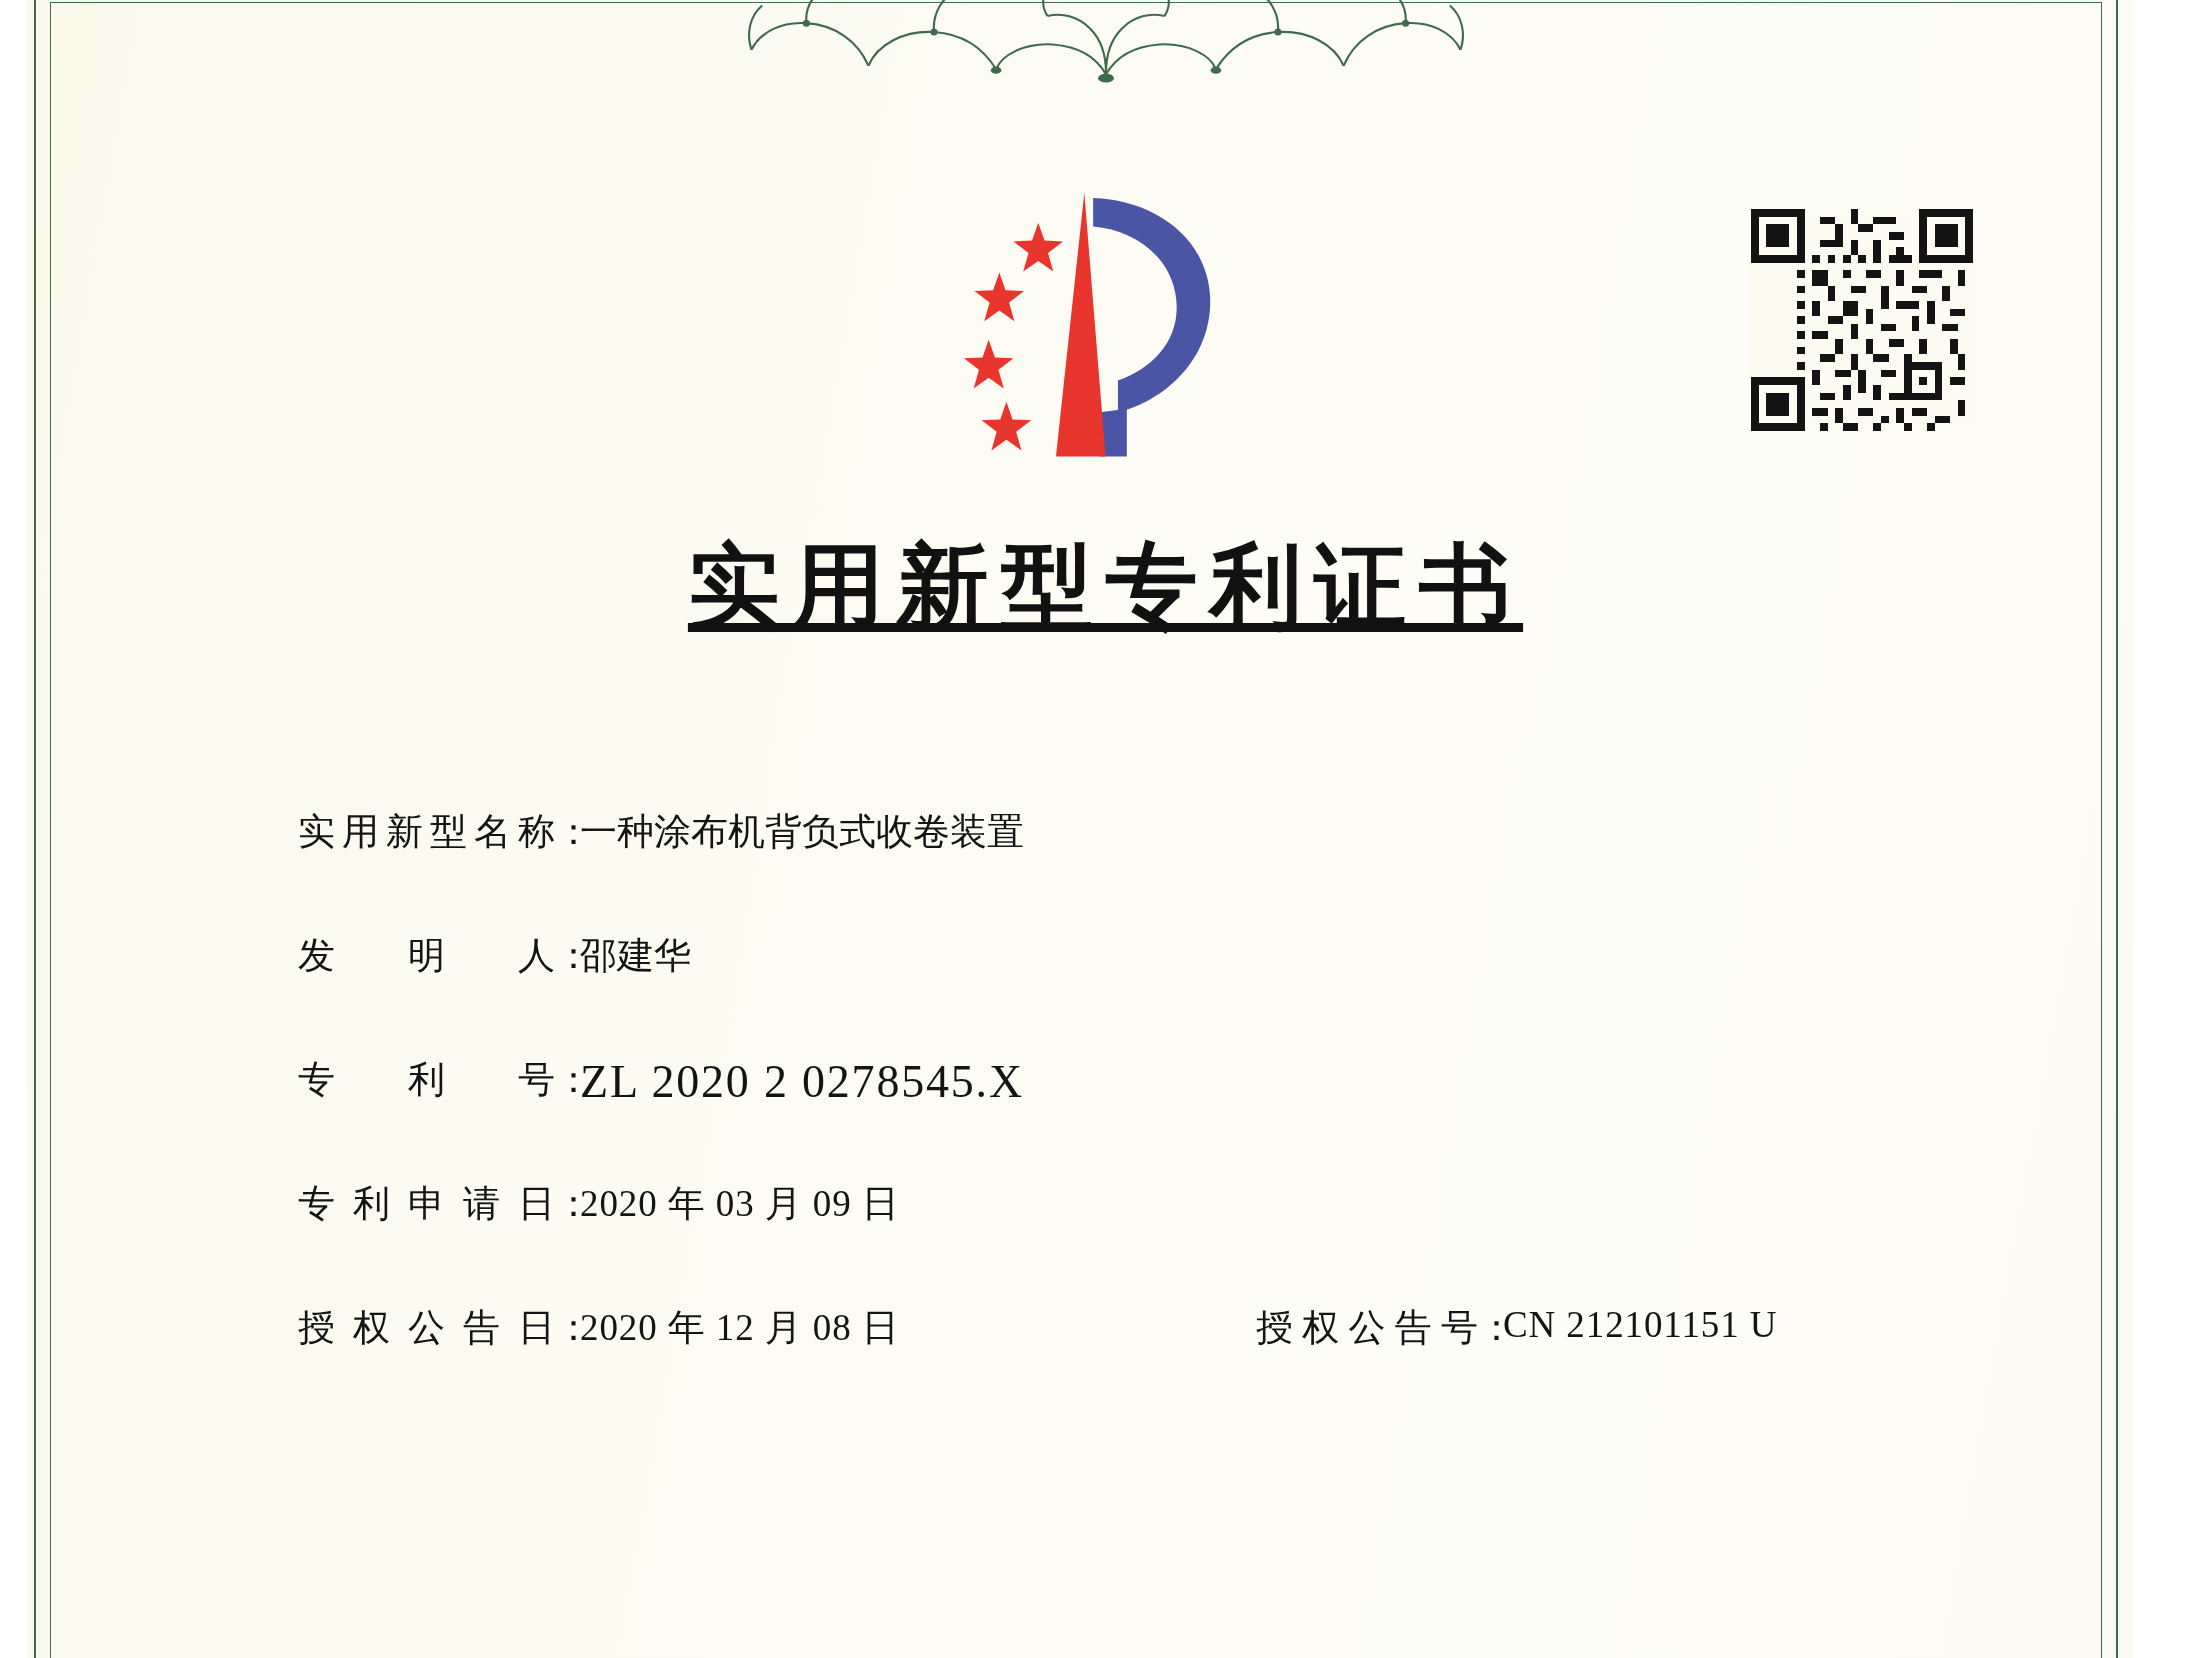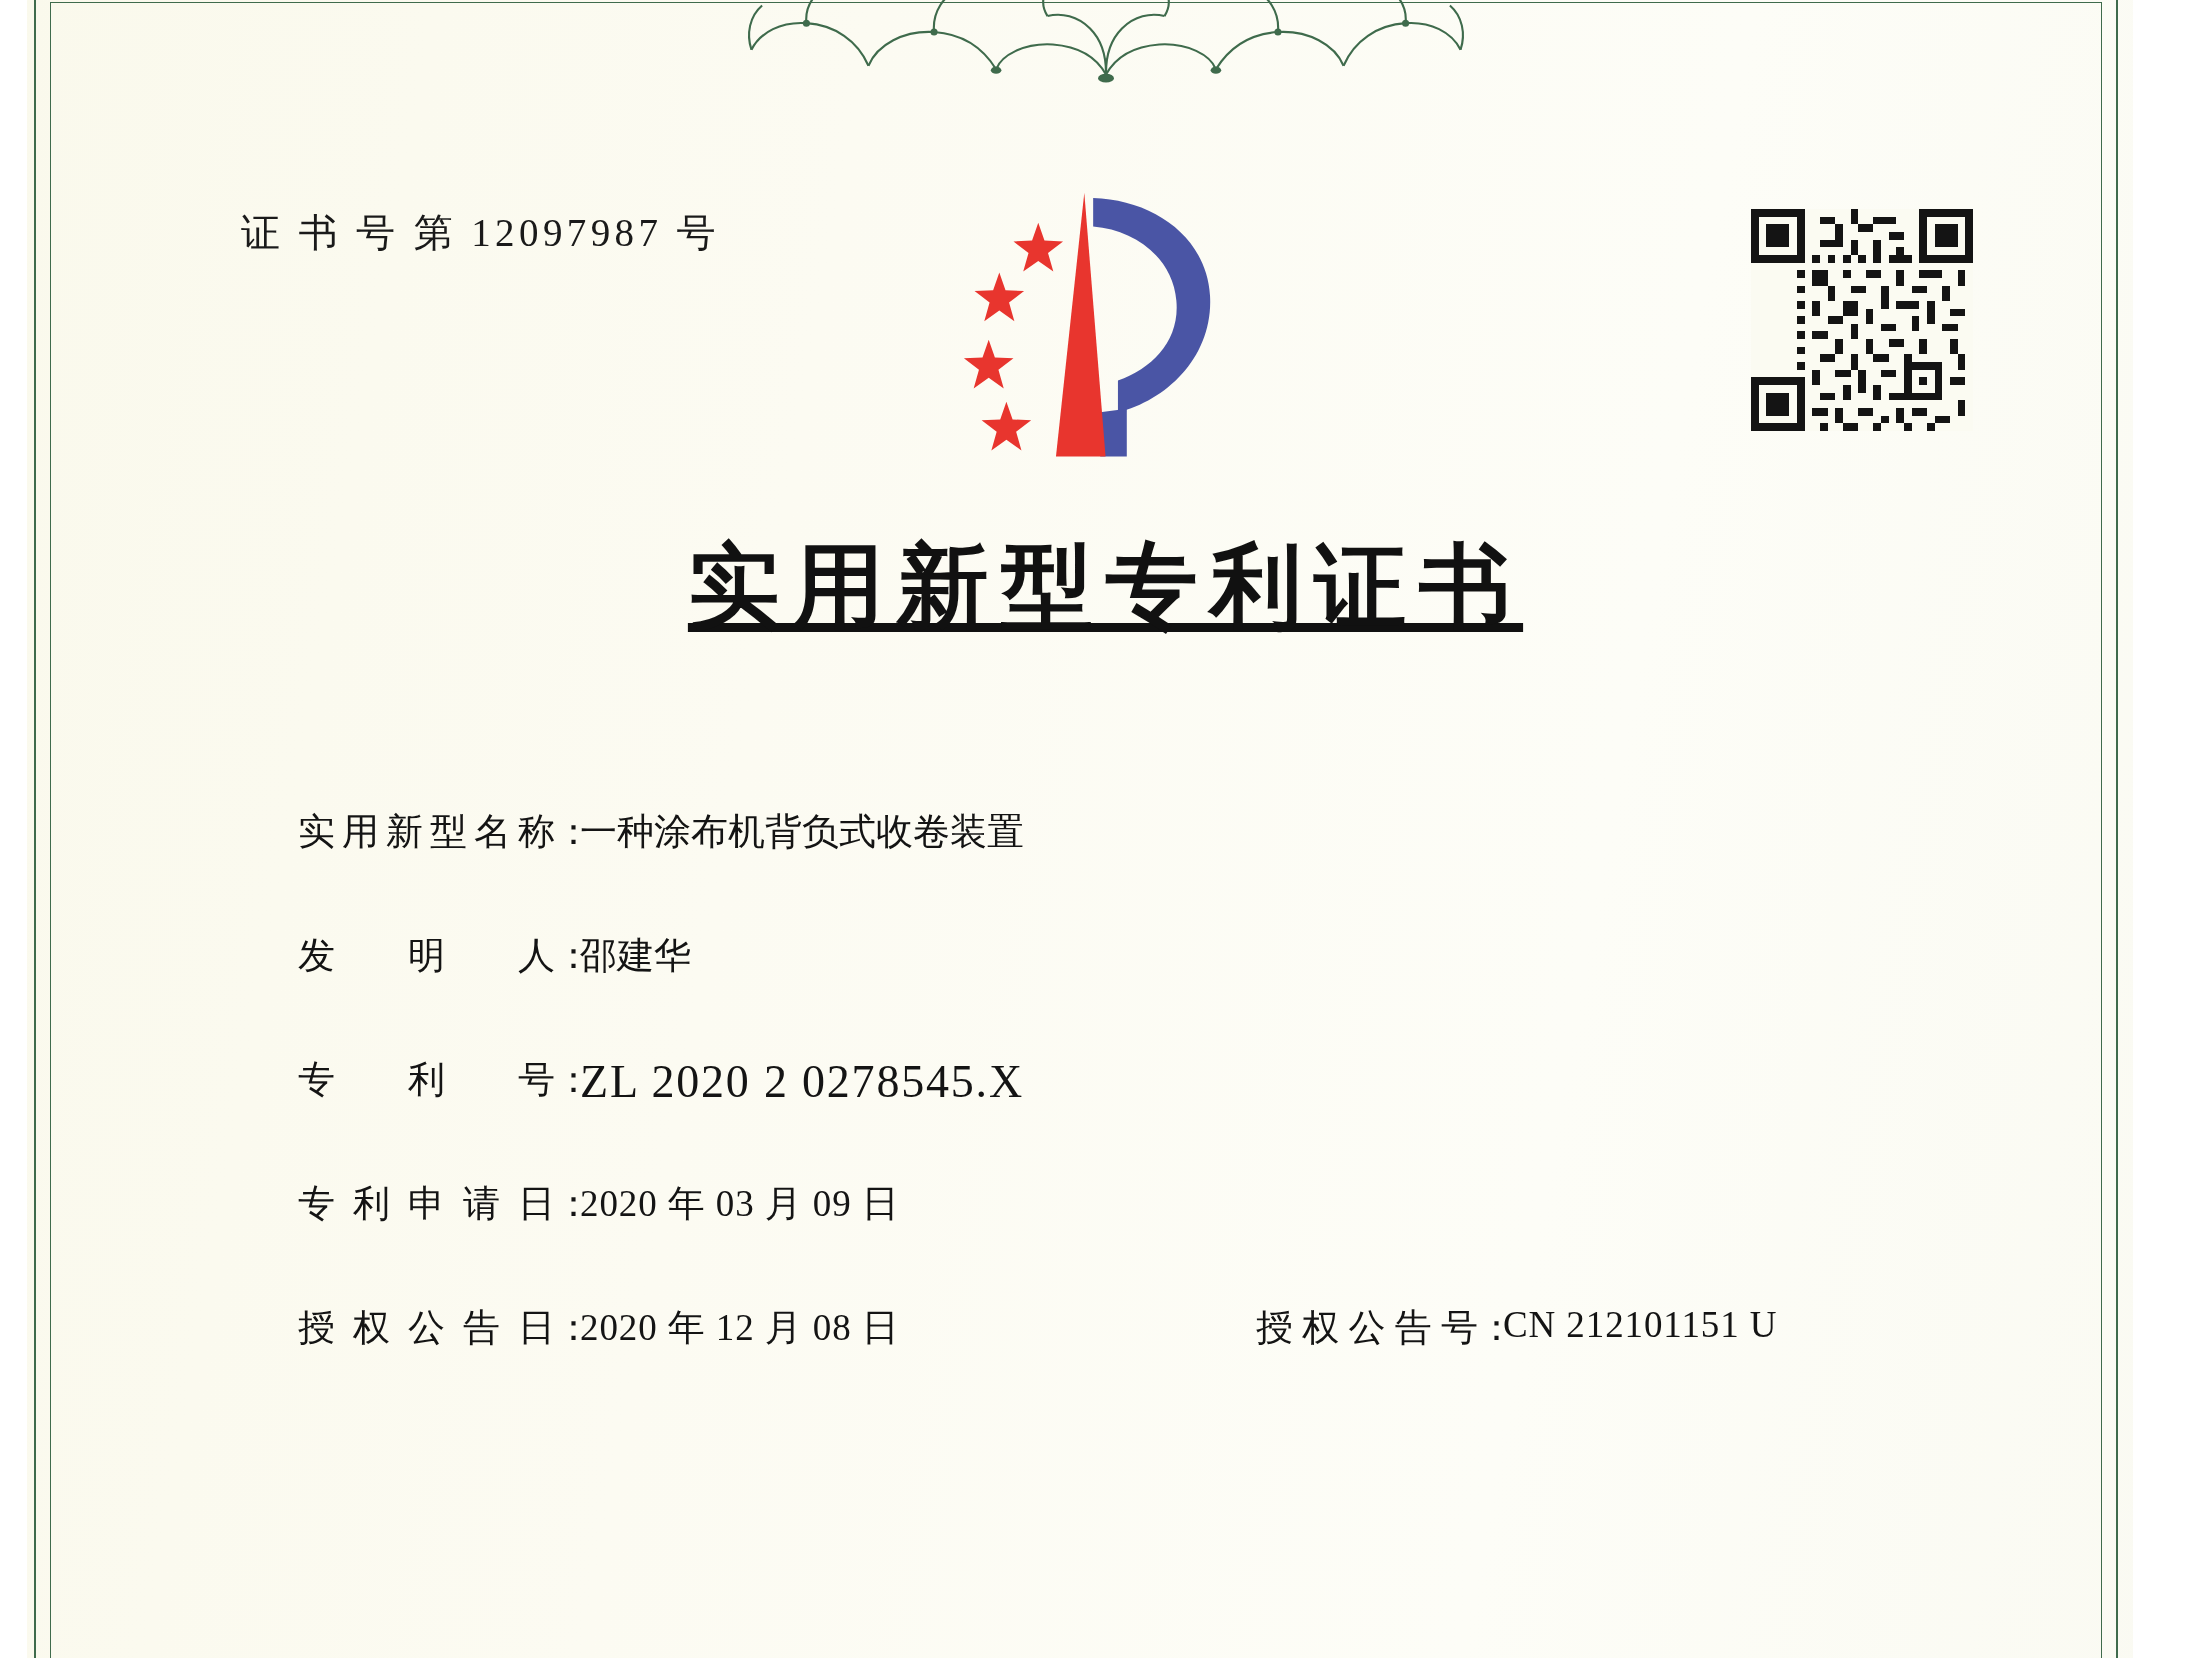--- a/index.html
+++ b/index.html
@@ -214,21 +214,20 @@
       <ellipse cx="410" cy="122" rx="9" ry="5"></ellipse>
       <ellipse cx="286" cy="113" rx="6" ry="4"></ellipse>
       <ellipse cx="534" cy="113" rx="6" ry="4"></ellipse>
       <circle cx="216" cy="70" r="4"></circle>
       <circle cx="604" cy="70" r="4"></circle>
       <circle cx="72" cy="60" r="4"></circle>
       <circle cx="748" cy="60" r="4"></circle>
     </g>
   </svg>
 
-  <div class="cert-number">证 书 号 第 12097987 号</div>
 
   <svg class="emblem" viewBox="0 0 330 305" xmlns="http://www.w3.org/2000/svg">
 
     <path d="M168 8 C 236 10, 296 52, 300 118 C 304 186, 252 236, 196 250 L 196 214 C 236 200, 266 168, 262 124 C 258 76, 216 44, 168 40 Z" fill="#4a55a5"></path>
     <path d="M176 250 L 176 300 L 206 300 L 206 246 Z" fill="#4a55a5"></path>
 
     <path d="M158 2 L 182 300 L 126 300 Z" fill="#e8352e"></path>
 
     <g fill="#e8352e">
       <path d="M106 36 l7 20 21 1 -17 13 6 21 -17 -12 -17 12 6 -21 -17 -13 21 -1 z"></path>

